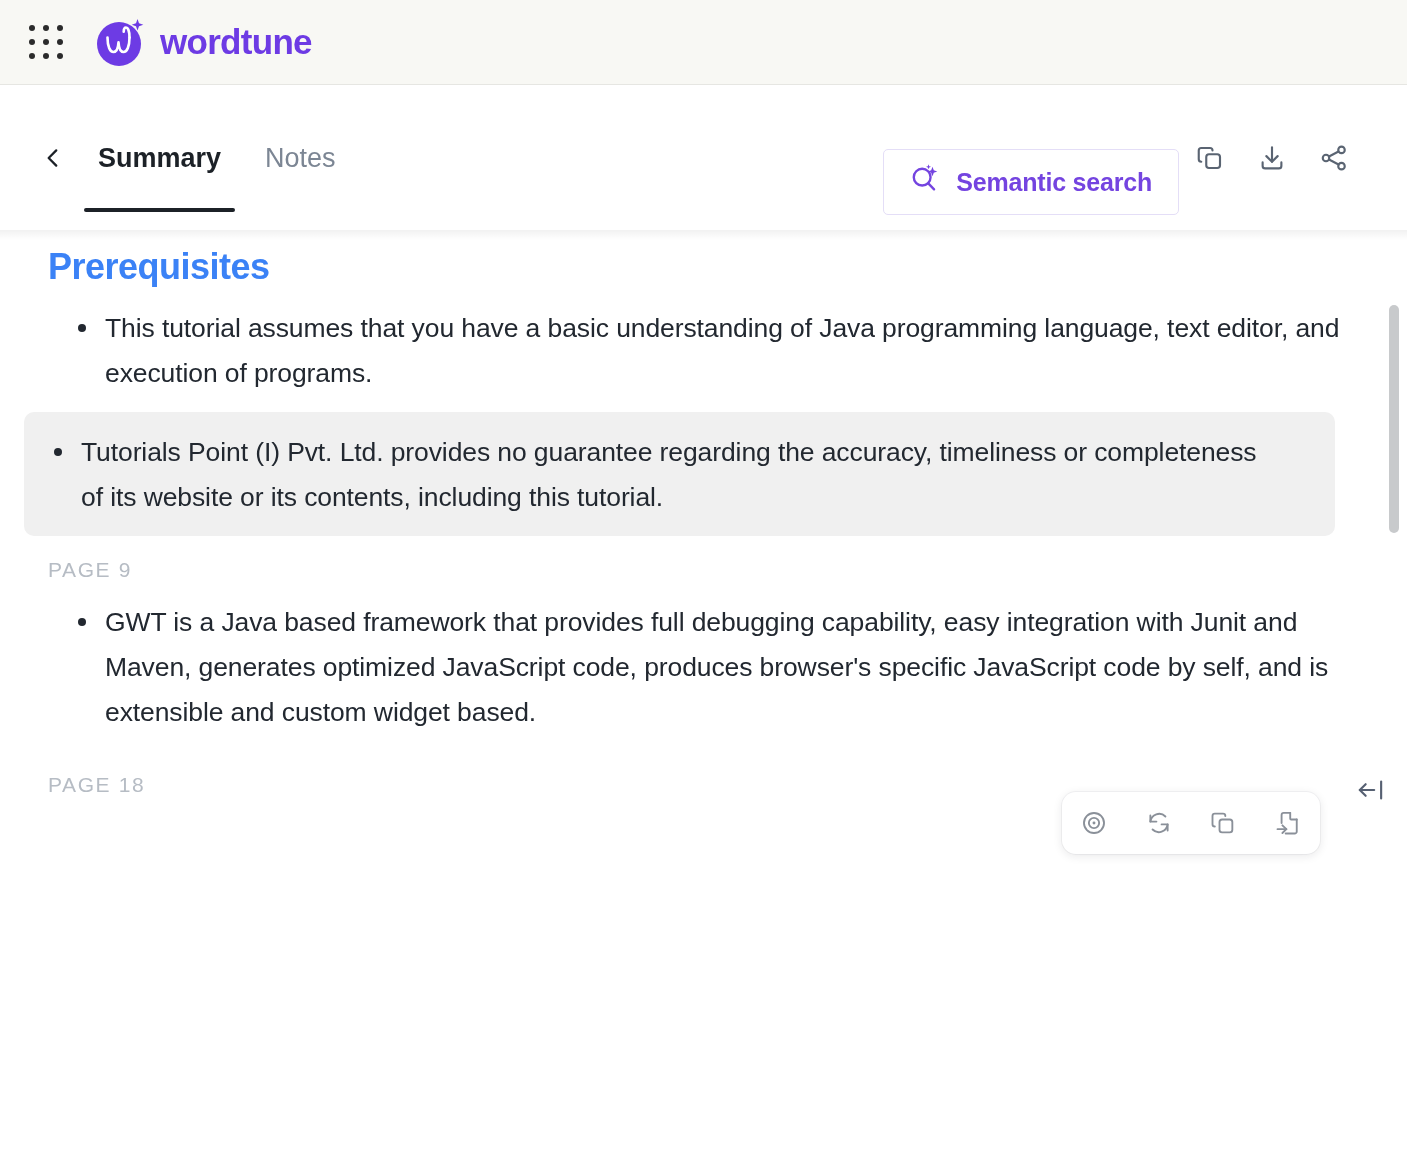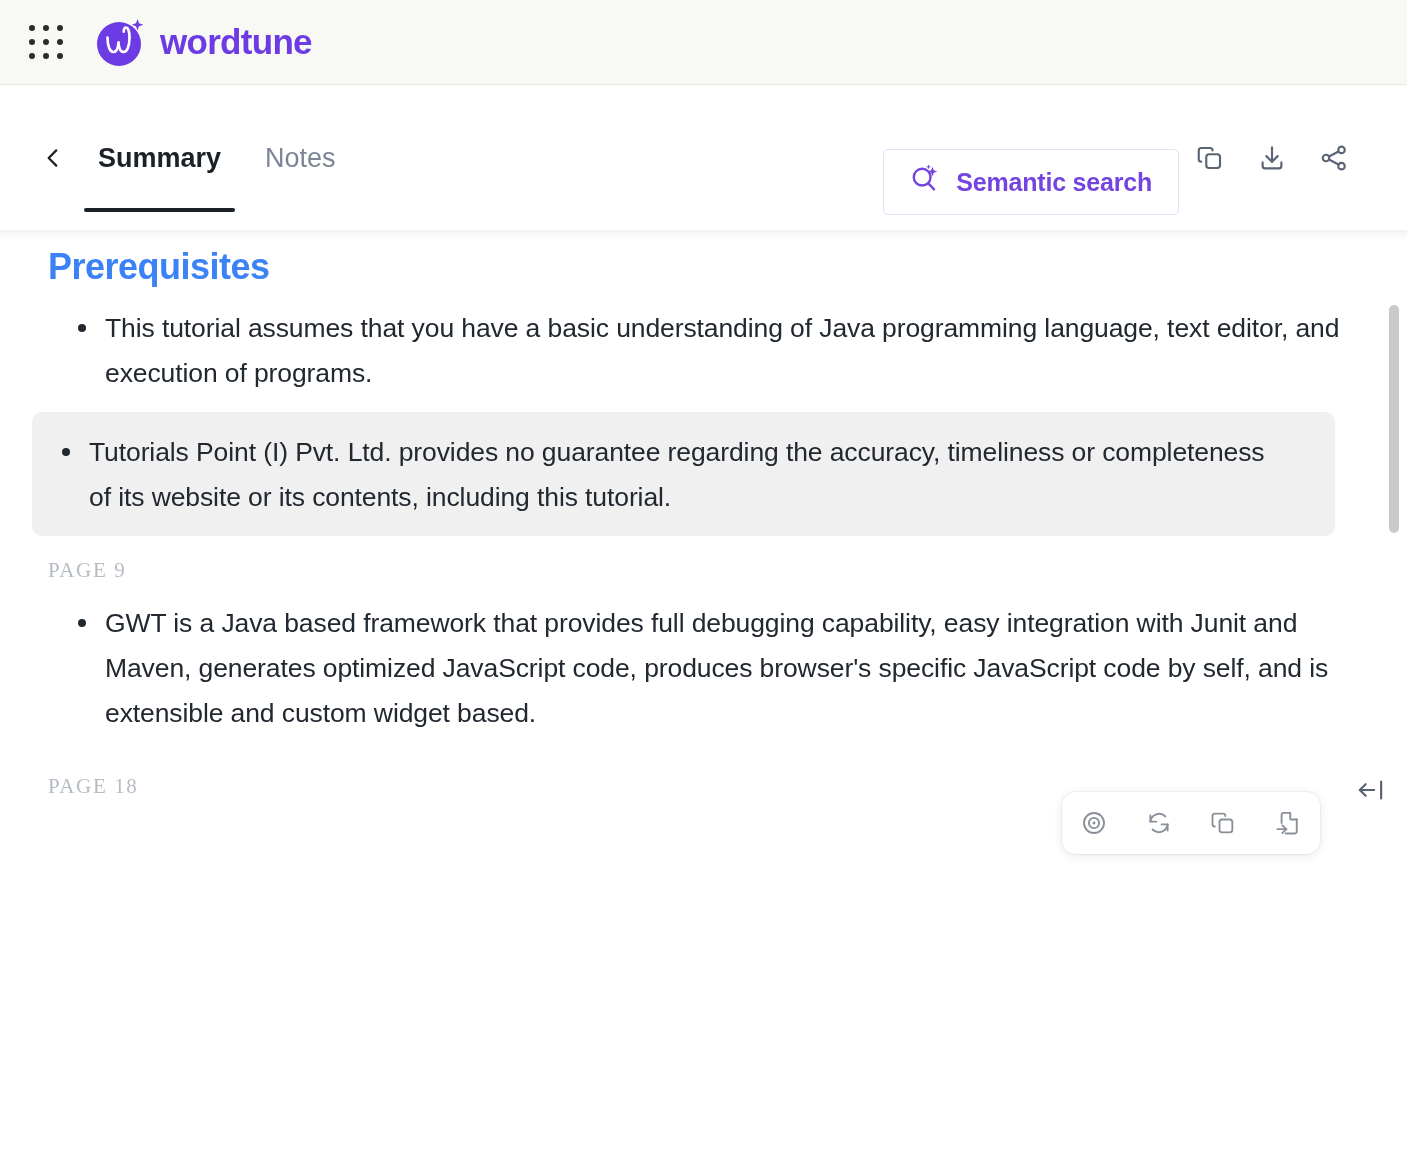--- a/index.html
+++ b/index.html
@@ -183,34 +183,33 @@
     position: absolute;
     left: 78px;
     top: 36px;
     width: 8px; height: 8px;
     border-radius: 50%;
     background: #222830;
   }
   li.bullet.highlighted {
     background: #F0F0F0;
     border-radius: 10px;
-    margin: 0 72px 0 32px;
+    margin: 0 72px 0 24px;
     padding-left: 57px;
   }
   li.bullet.highlighted::before {
     left: 30px;
   }
 
   .page-label {
     font-size: 21px;
     letter-spacing: 1.6px;
     color: #B6BCC4;
     font-weight: 500;
     padding: 22px 0 0 48px;
-    font-family: Liberation Serif, serif;
   }
 
   
   .float-toolbar {
     position: absolute;
     left: 1062px;
     top: 562px;
     width: 258px;
     height: 62px;
     background: #FFFFFF;

